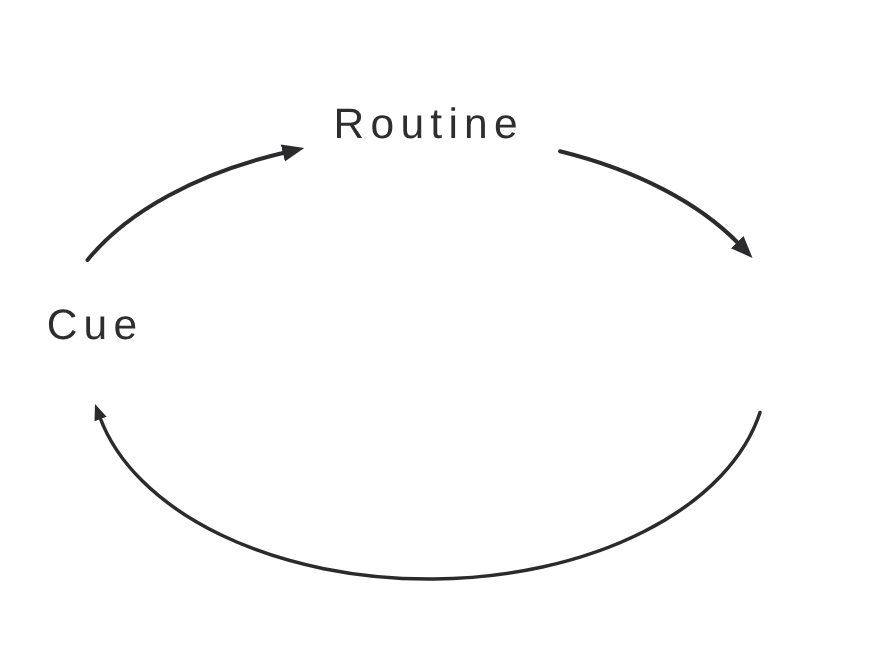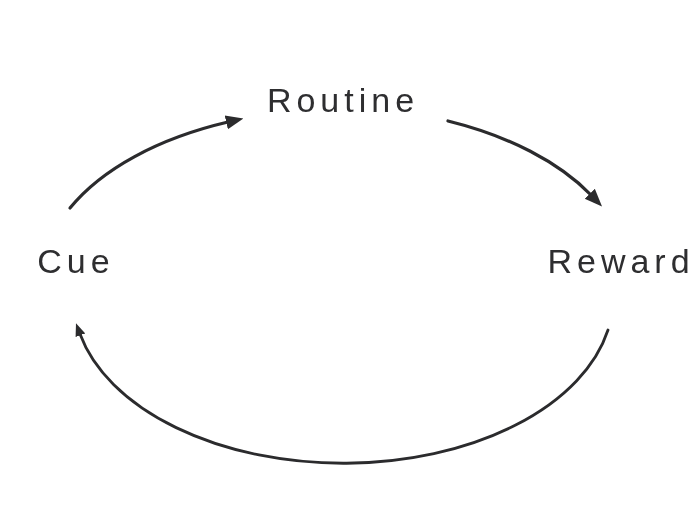--- a/index.html
+++ b/index.html
@@ -52,15 +52,14 @@
 
     <path d="M 448 121 A 300 170 0 0 1 591 195" fill="none" stroke-width="3.2" stroke-linecap="round" marker-end="url(#arrowhead)" stroke="#2b2b2d"></path>
 
     <path d="M 608 330 A 270 166 0 0 1 80 334" fill="none" stroke-width="2.8" stroke-linecap="round" marker-end="url(#arrowhead-small)" stroke="#2b2b2d"></path>
   </svg>
 
   <div class="node-label node-cue">Cue</div>
 
   <div class="node-label node-routine">Routine</div>
 
-  <div class="node-label node-reward">Reward</div>
 
 </div>
 
 </body></html>

